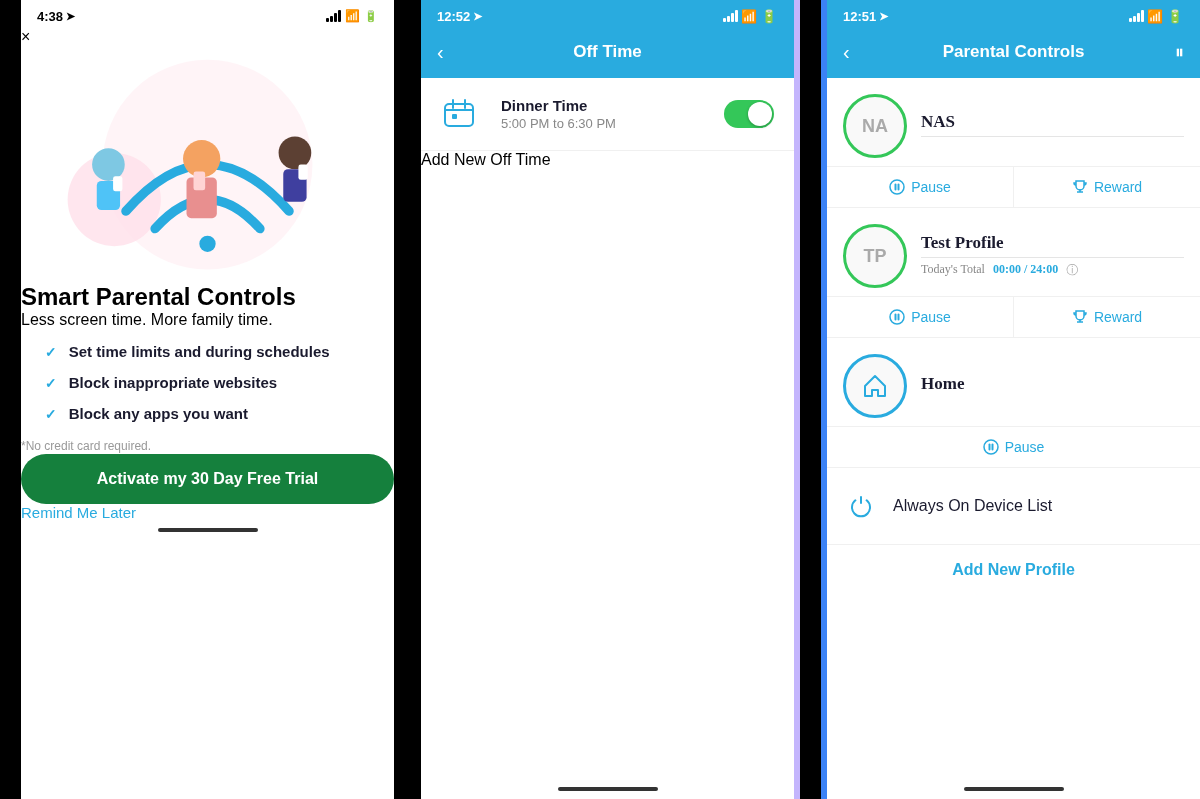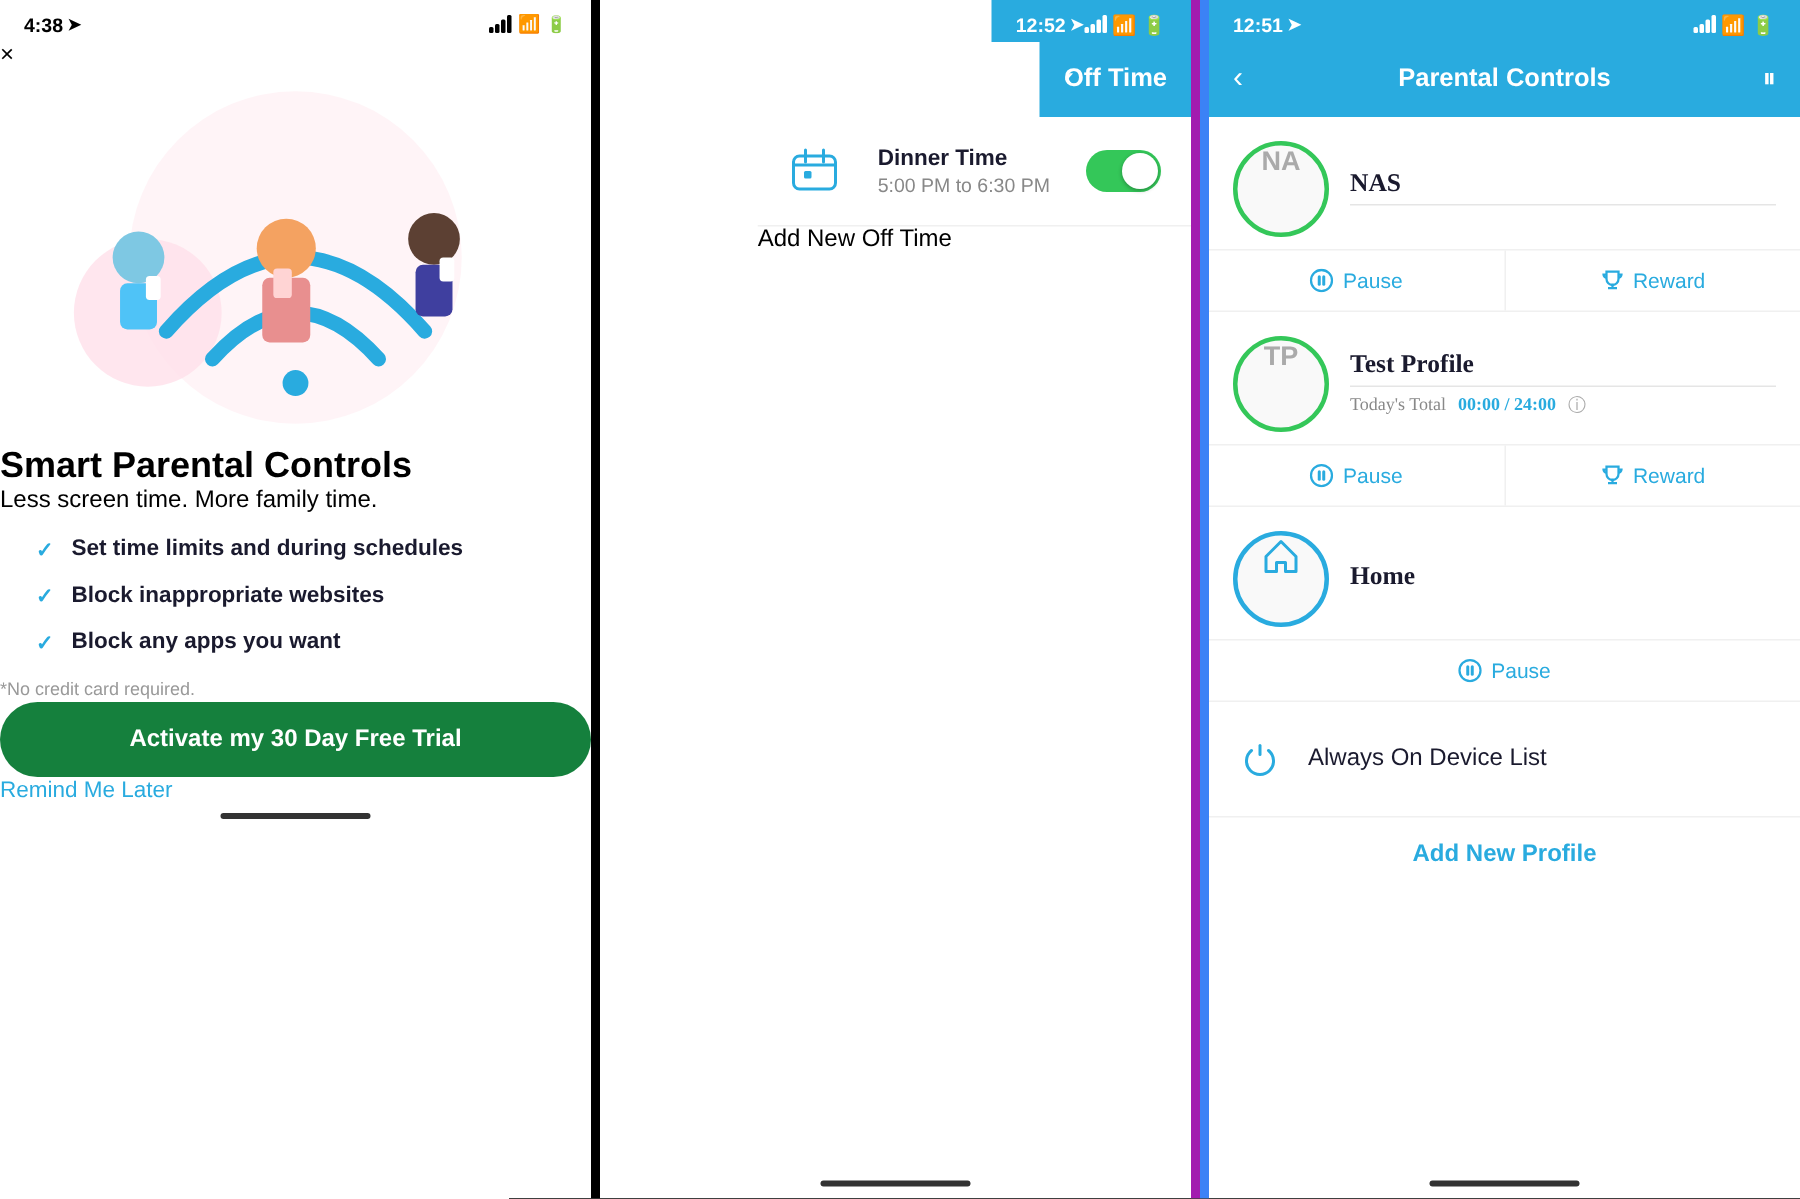--- a/index.html
+++ b/index.html
@@ -13,26 +13,26 @@
     }
 
     
     .phone-screen {
       flex: 1;
       background: #fff;
       display: flex;
       flex-direction: column;
       position: relative;
       overflow: hidden;
+      margin-left: 21px;
     }
 
     .phone-screen.middle {
       border-left: 6px solid #000;
-      border-right: 6px solid #a21caf;
-      align-items: flex-end;
+      border-right: 6px solid #c4b5fd;
     }
 
     .phone-screen.right {
       border-left: 6px solid #3b82f6;
     }
 
     
     .status-bar {
       display: flex;
       justify-content: space-between;
@@ -219,20 +219,21 @@
       gap: 14px;
       padding: 16px 16px 8px;
     }
 
     .avatar-circle {
       width: 64px;
       height: 64px;
       border-radius: 50%;
       border: 3px solid #34C759;
       display: flex;
+      align-items: center;
       justify-content: center;
       font-size: 18px;
       font-weight: 700;
       color: #aaa;
       background: #f9f9f9;
       flex-shrink: 0;
     }
 
     .avatar-circle.home-avatar {
       border-color: #29ABDF;

